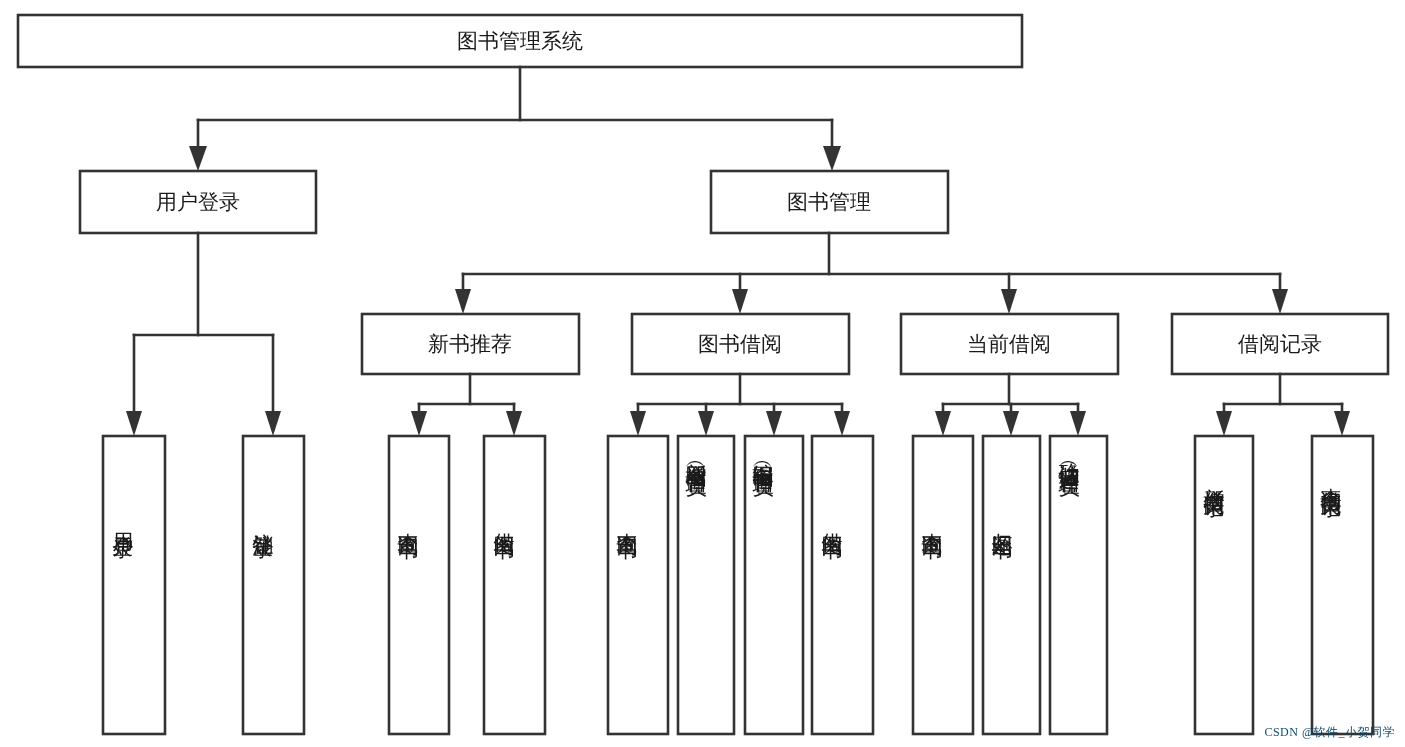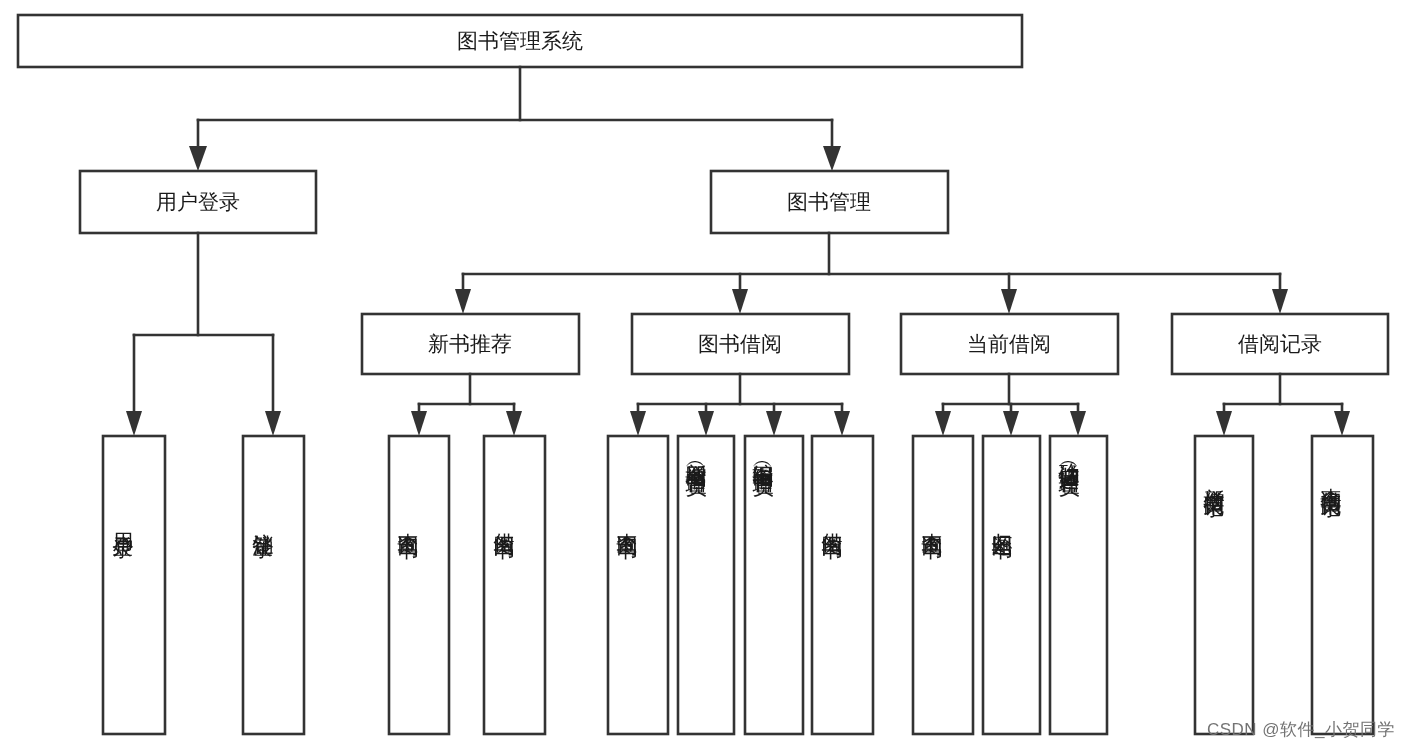--- a/index.html
+++ b/index.html
@@ -59,23 +59,23 @@
     letter-spacing: 2px;
     line-height: 1;
     white-space: nowrap;
     text-align: left;
     pointer-events: none;
   }
   .watermark {
     position: absolute;
     right: 10px;
     bottom: 6px;
-    font-family: Liberation Sans, sans-serif;
-    font-size: 17px;
-    color: #737373;
+    font-family: Liberation Serif, serif;
+    font-size: 12px;
+    color: #0c4a6e;
     white-space: nowrap;
     letter-spacing: 0.5px;
   }
 </style>
 </head>
 <body>
 
 <div id="diagram-root">
 
   <svg class="diagram-canvas" viewBox="0 0 1405 747">

